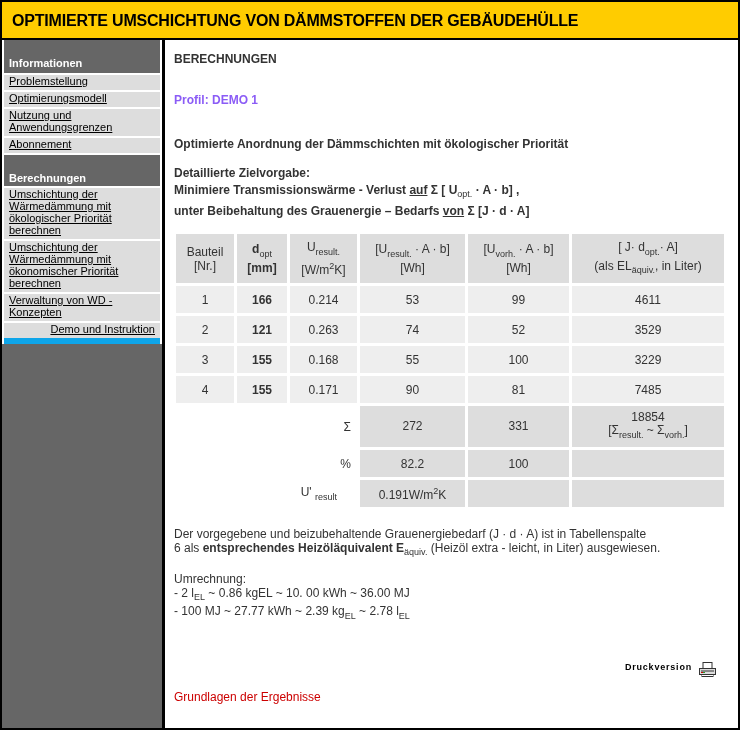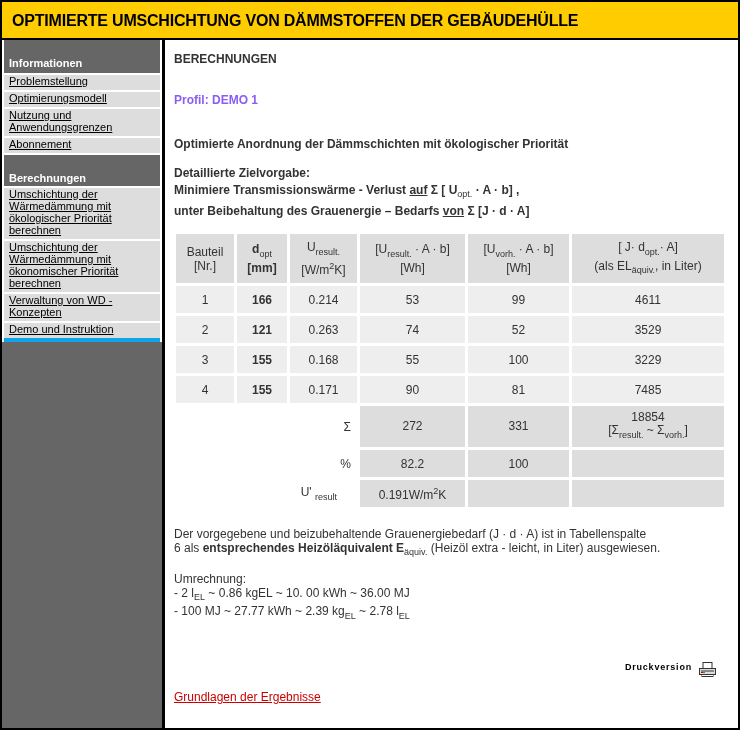--- a/index.html
+++ b/index.html
@@ -66,21 +66,21 @@
   .note { position: absolute; top: 487px; left: 0; width: 556px; font-size: 12px; color: #333; line-height: 14px; }
   .conv { position: absolute; top: 532px; left: 0; font-size: 12px; color: #333; line-height: 14px; }
 
   .print {
     position: absolute; top: 622px; right: 14px; display: flex; align-items: flex-start;
     font-size: 9px; font-weight: bold; color: #000; letter-spacing: 0.8px; cursor: pointer;
   }
   .print-icon { margin-left: 7px; width: 17px; height: 15px; display: inline-block; }
 
   .bottom-link { position: absolute; top: 650px; left: 0; font-size: 12px; }
-  .bottom-link a { color: #cc0000; text-decoration: underline; }
+  .bottom-link a { color: #cc0000; }
 </style>
 </head>
 <body>
 
 <div class="frame">
 
   <div class="header">
     <h1>OPTIMIERTE UMSCHICHTUNG VON DÄMMSTOFFEN DER GEBÄUDEHÜLLE</h1>
   </div>
 
@@ -89,21 +89,21 @@
       <div class="side-section-head" style="border-top:none;">Informationen</div>
       <div class="side-item"><a>Problemstellung</a></div>
       <div class="side-item"><a>Optimierungsmodell</a></div>
       <div class="side-item" style="padding-right:40px;"><a>Nutzung und Anwendungsgrenzen</a></div>
       <div class="side-item"><a>Abonnement</a></div>
 
       <div class="side-section-head">Berechnungen</div>
       <div class="side-item" style="padding-right:40px;"><a>Umschichtung der Wärmedämmung mit ökologischer Priorität berechnen</a></div>
       <div class="side-item" style="padding-right:40px;"><a>Umschichtung der Wärmedämmung mit ökonomischer Priorität berechnen</a></div>
       <div class="side-item" style="padding-right:40px;"><a>Verwaltung von WD - Konzepten</a></div>
-      <div class="side-item" style="border-bottom:4px solid #0ea5e9;"><a>Demo und Instruktion</a></div>
+      <div class="side-item" style="border-bottom:6px solid #0ea5e9;text-align:right;"><a>Demo und Instruktion</a></div>
     </div>
   </div>
 
   <div class="main">
     <div class="main-inner">
       <div class="section-title">BERECHNUNGEN</div>
       <div class="profile">Profil: DEMO 1</div>
       <div class="subtitle">Optimierte Anordnung der Dämmschichten mit ökologischer Priorität</div>
 
       <div class="goal">

